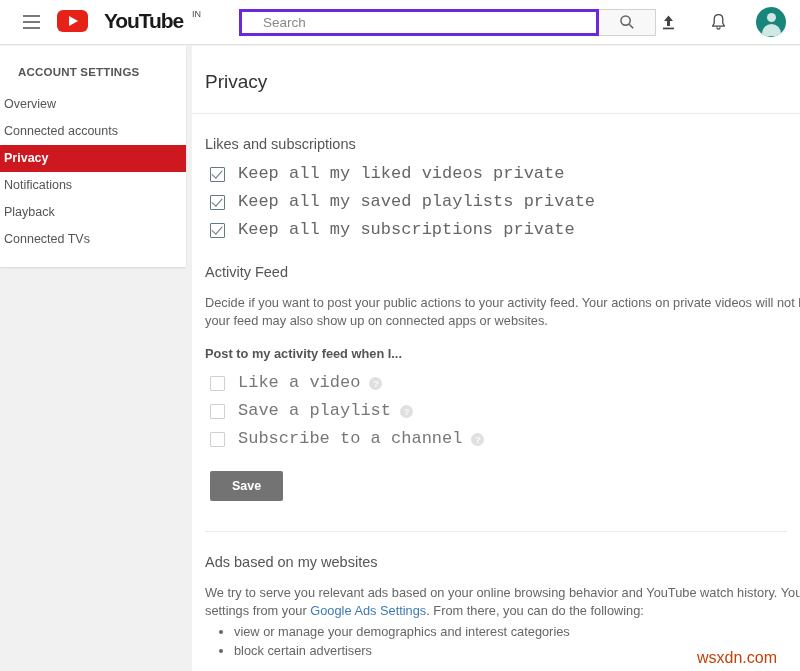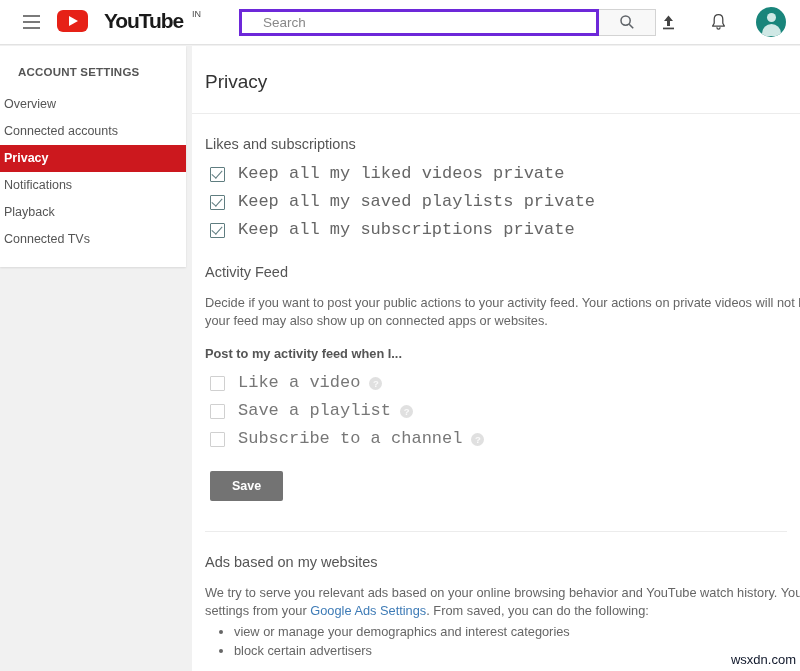--- a/index.html
+++ b/index.html
@@ -312,24 +312,24 @@
   .bullets li { margin-bottom: 1px; list-style: disc; }
 
   .link {
     color: #3e7bb6;
     text-decoration: none;
     cursor: pointer;
   }
 
   .watermark {
     position: absolute;
-    right: 4px;
+    right: 23px;
     bottom: 4px;
-    font-size: 13px;
-    color: #0f172a;
+    font-size: 16px;
+    color: #c2410c;
     z-index: 30;
   }
 </style>
 </head>
 <body>
 
 <div class="masthead">
 
   <div class="burger">
     <span></span>
@@ -433,21 +433,21 @@
 
     <button class="save-btn">Save</button>
 
     <div class="divider"></div>
   </div>
 
   <div class="section">
     <div class="sec-title" style="margin-top:22px;">Ads based on my websites</div>
 
     <div class="para" style="margin-top:12px;">
-      <span>We try to serve you relevant ads based on your online browsing behavior and YouTube watch history. You can manage your ads settings from your </span><a class="link">Google Ads Settings</a><span>. From saved, you can do the following:</span>
+      <span>We try to serve you relevant ads based on your online browsing behavior and YouTube watch history. You can manage your ads settings from your </span><a class="link">Google Ads Settings</a><span>. From there, you can do the following:</span>
     </div>
 
     <ul class="bullets">
       <li>view or manage your demographics and interest categories</li>
       <li>block certain advertisers</li>
 
     </ul>
 
   </div>
 </div>

